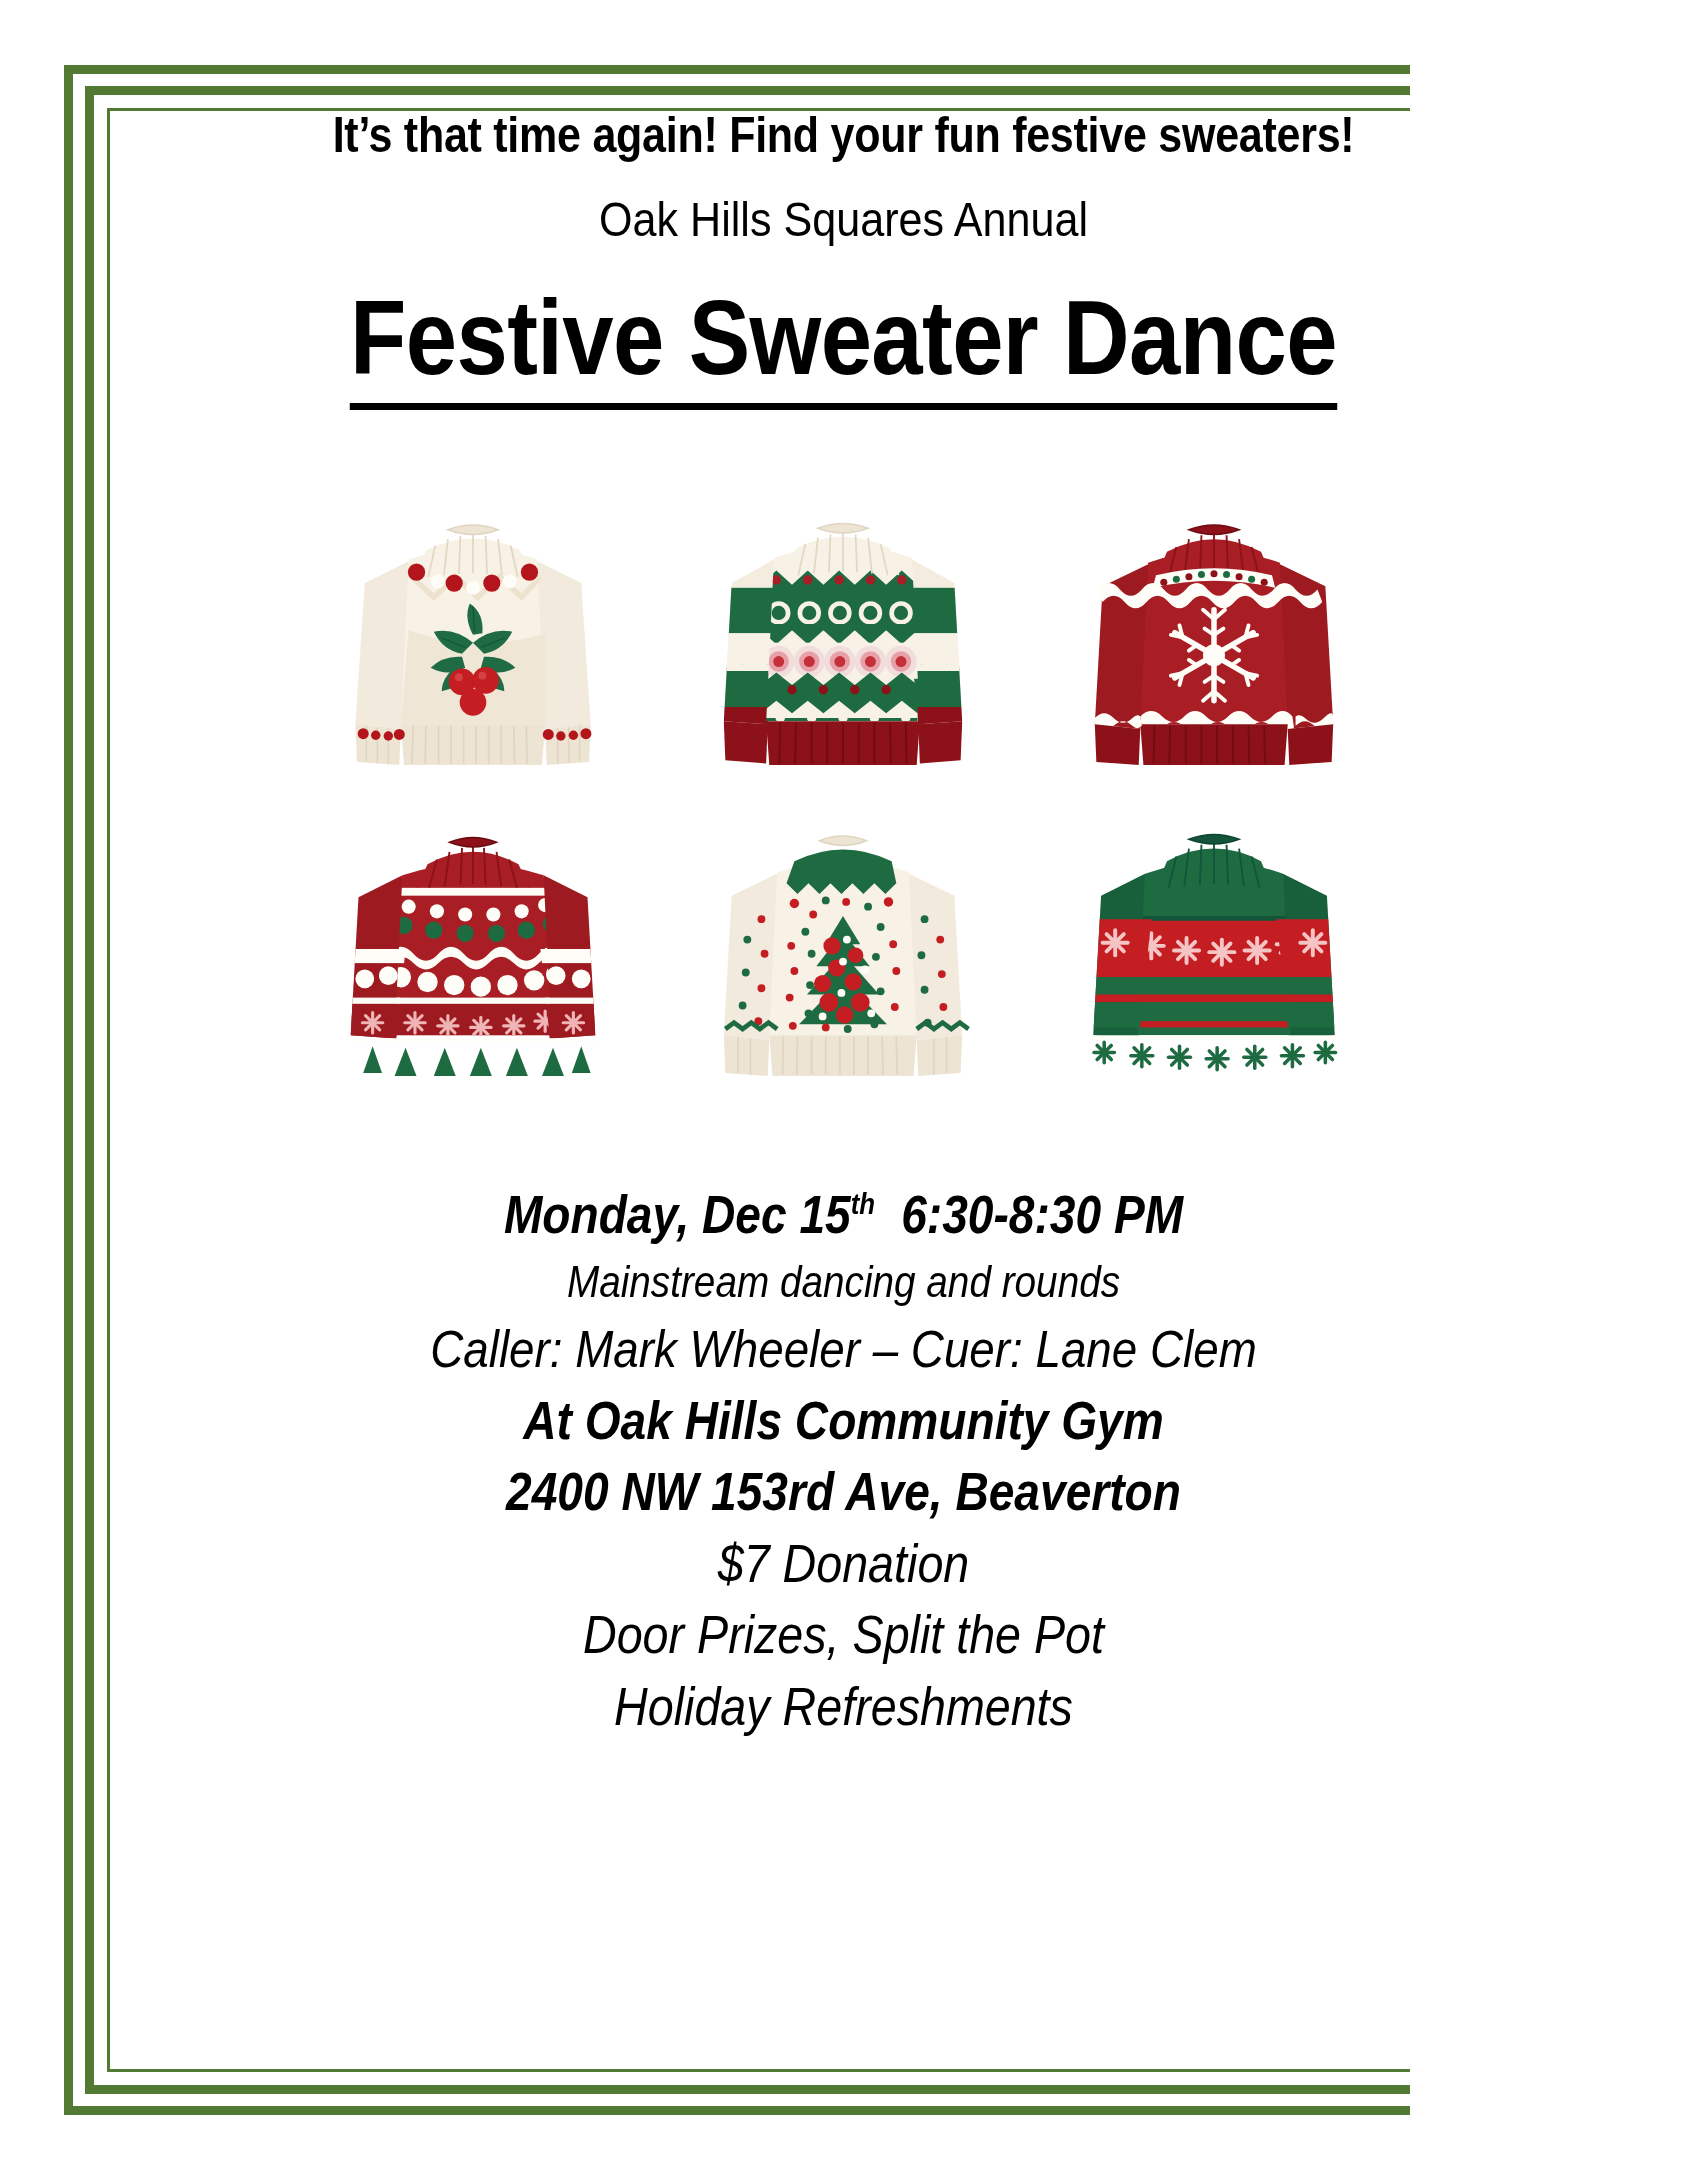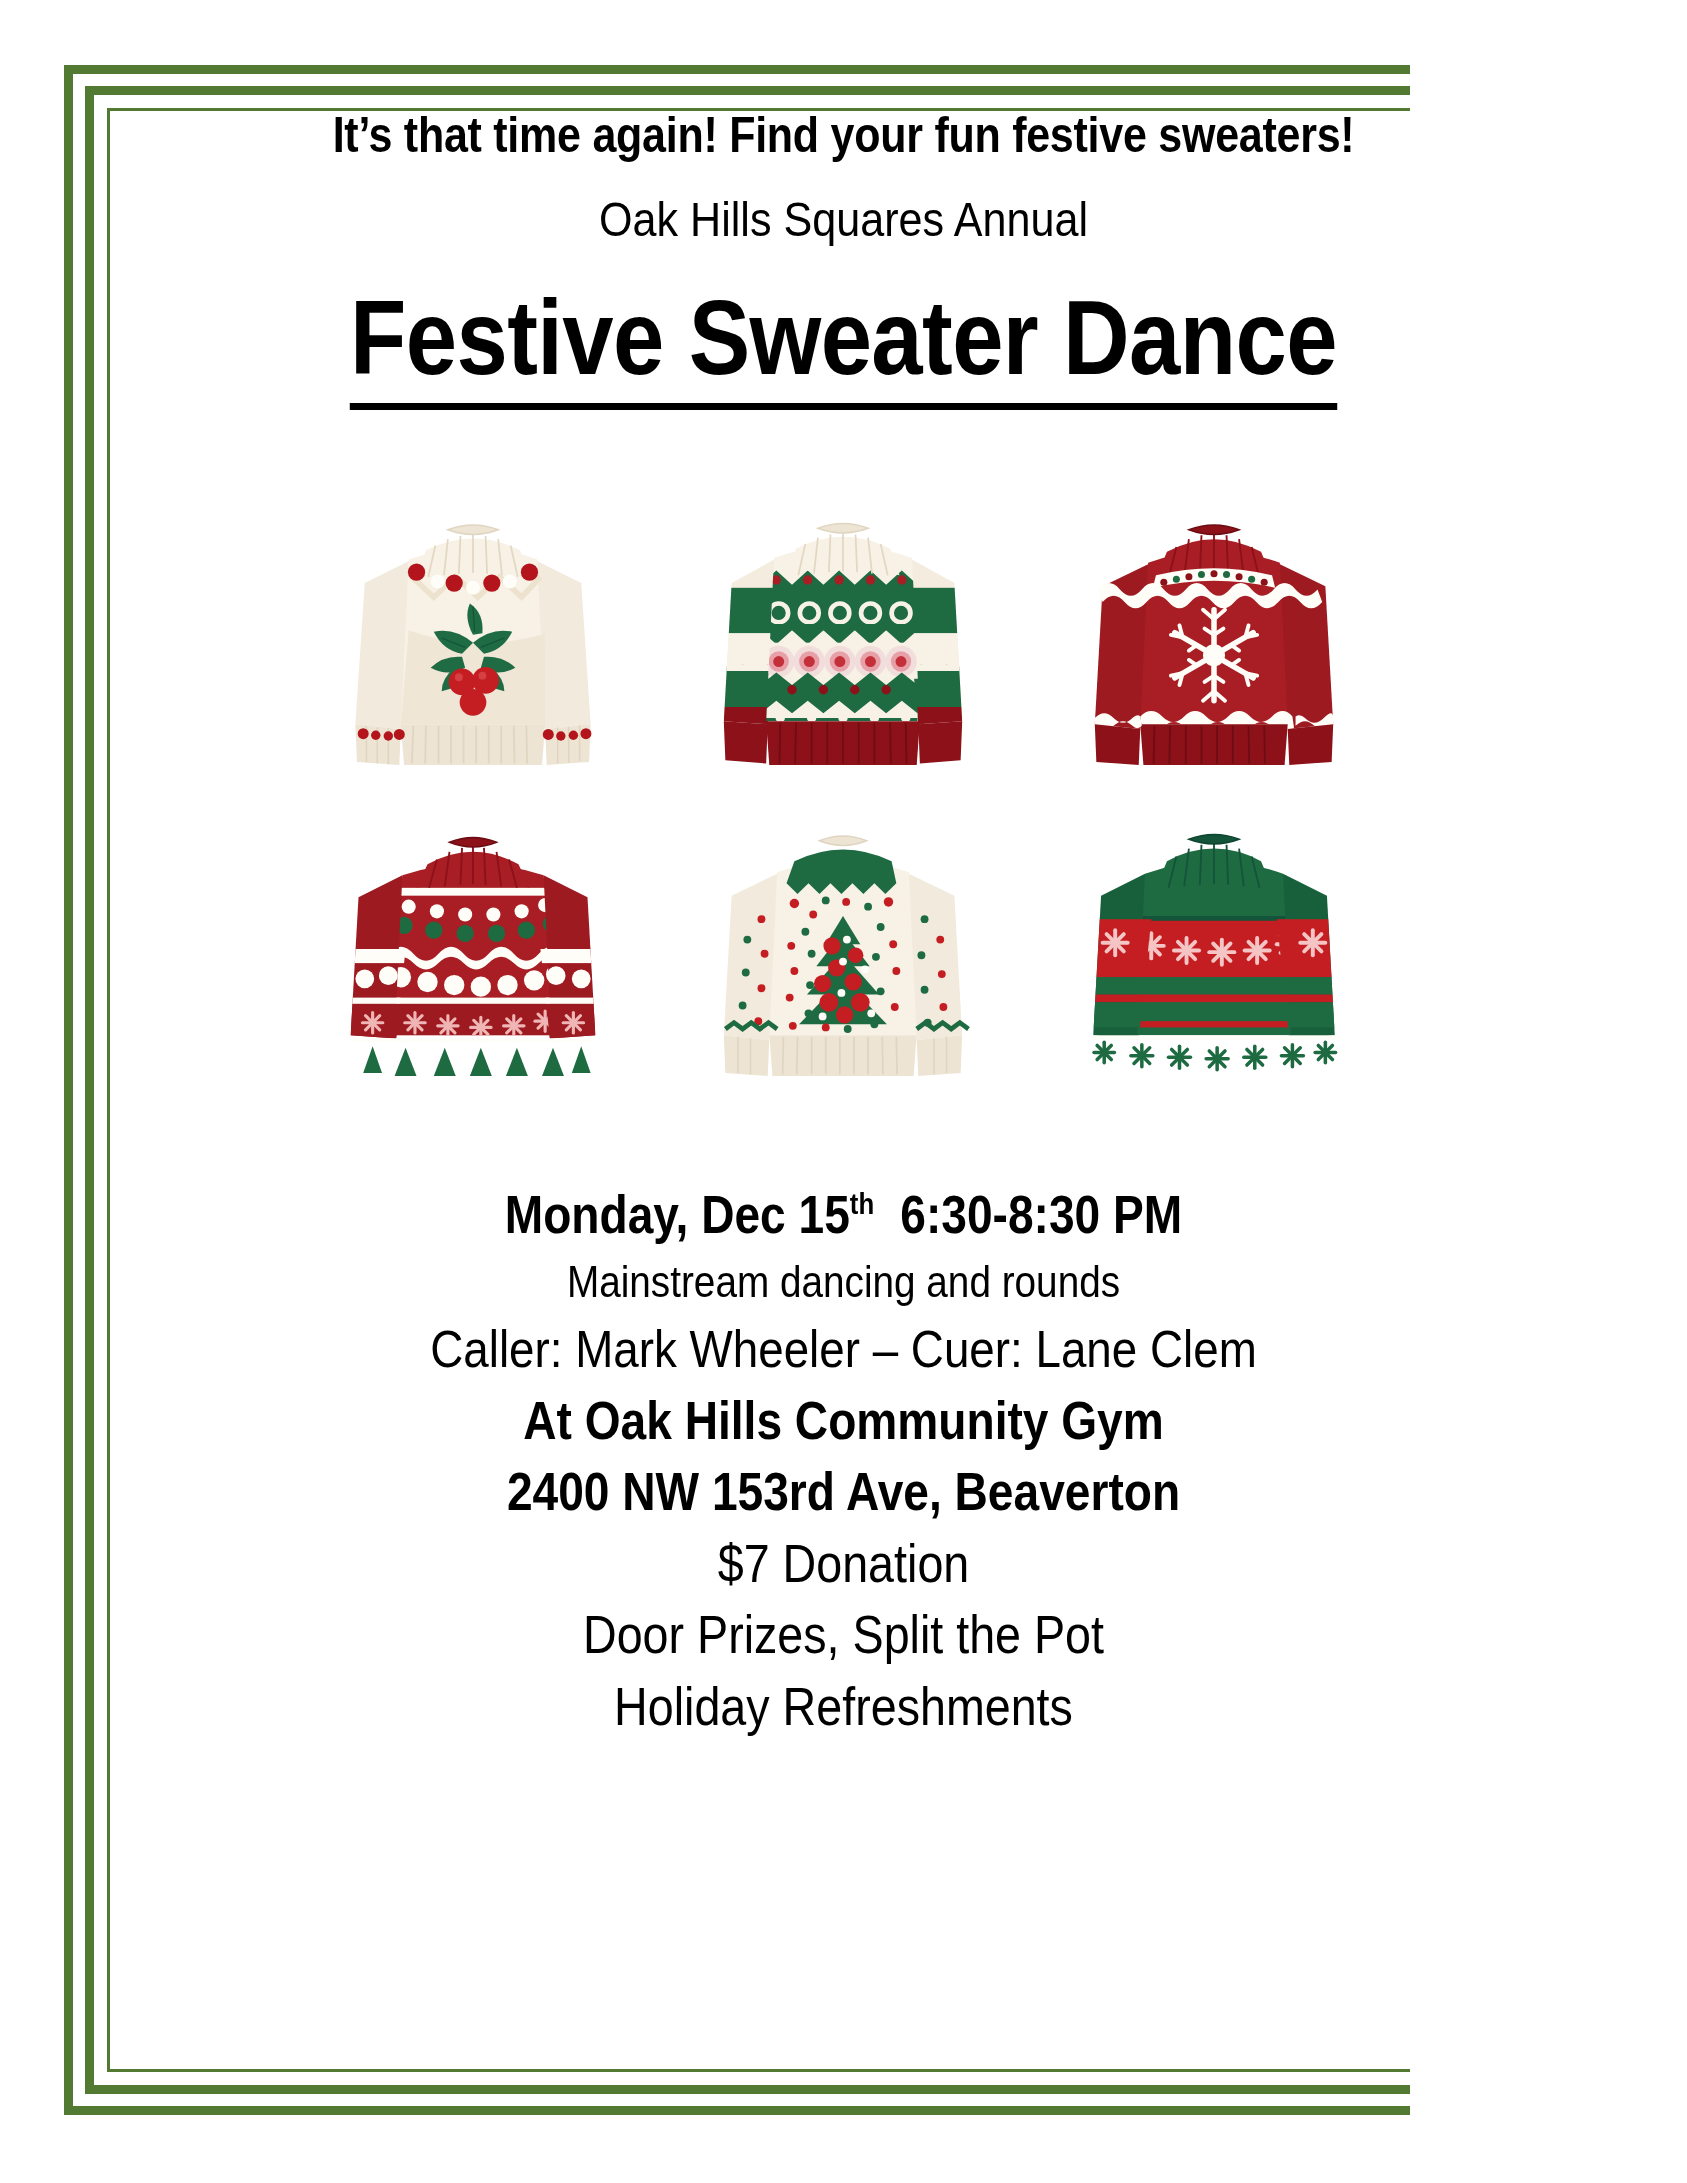--- a/index.html
+++ b/index.html
@@ -106,21 +106,21 @@
     display: grid;
     grid-template-columns: repeat(3, 1fr);
     grid-template-rows: repeat(2, 311px);
     justify-items: center;
     align-items: center;
   }
   .sweater-cell { width: 324px; height: 298px; }
   .sweater-cell svg { width: 100%; height: 100%; display: block; }
 
   
-  .details { padding-top: 79px; }
+  .details { padding-top: 79px; font-style: italic; }
   .line {
     margin: 0;
     color: #000;
     white-space: nowrap;
     transform-origin: center;
   }
   .line-datetime {
     font-size: 53px;
     font-weight: bold;
     transform: scaleX(0.87);

